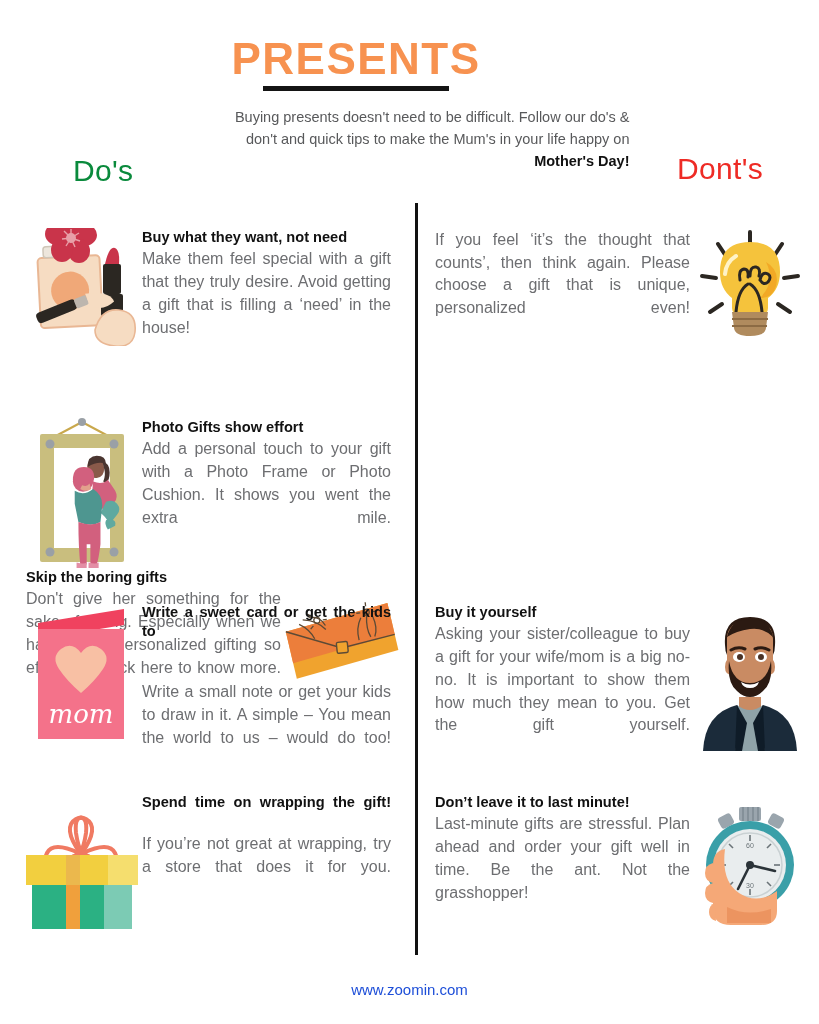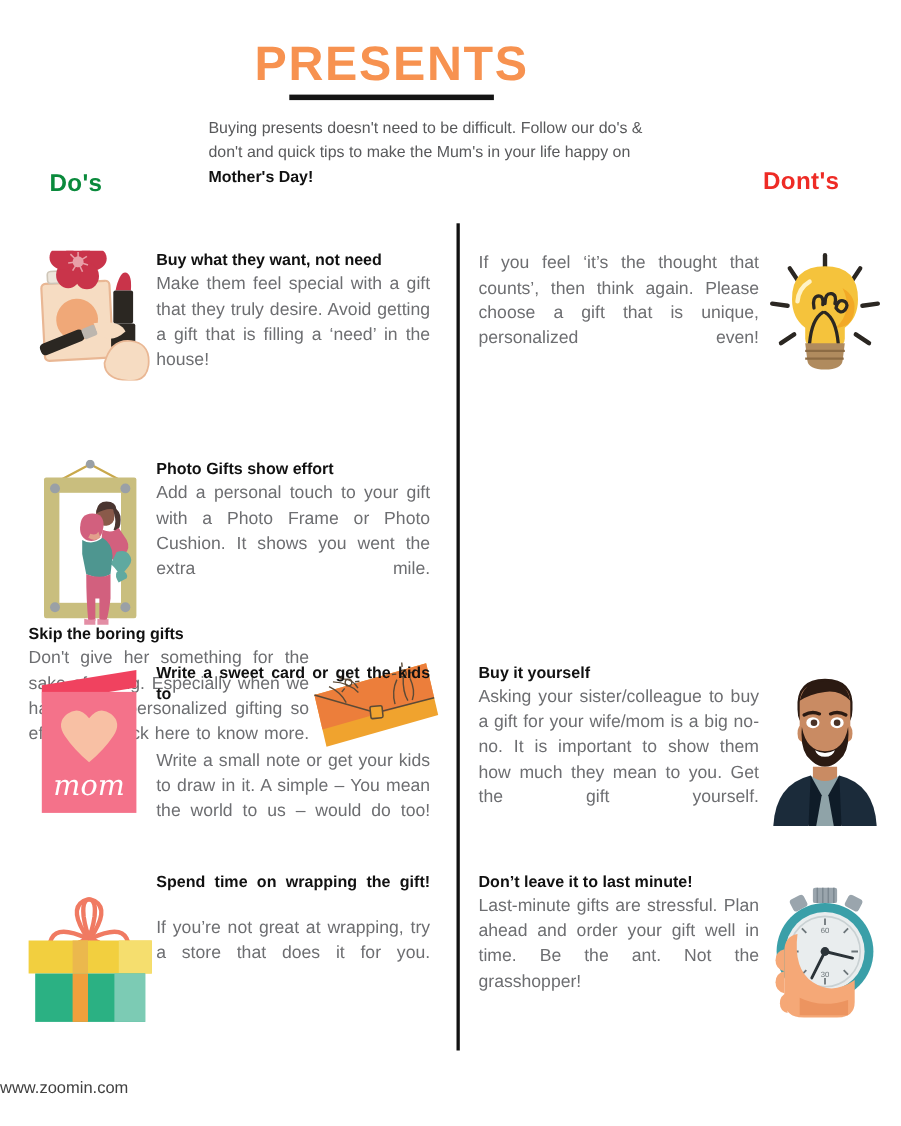--- a/index.html
+++ b/index.html
@@ -15,28 +15,28 @@
   .title-wrap { position:absolute; top:36px; left:0; width:712px; text-align:center; }
   .title {
     font-size: 44px; font-weight: 700; letter-spacing: 1.5px;
     color: #F79250; line-height: 1.05;
   }
   .title-rule {
     width: 186px; height: 5px; background:#141414; margin: 4px auto 0;
   }
   .intro {
     position:absolute; top:106px; left:50%; transform:translateX(-50%);
-    width: 440px; text-align:left;
+    width: 440px; text-align:right;
     font-size: 14.5px; line-height: 1.52; color:#58595b;
   }
   .intro .strong { font-weight:700; color:#111; }
 
   
   .col-head {
-    position:absolute; font-size: 22px; font-weight:700; letter-spacing:0.3px;
+    position:absolute; font-size: 30px; font-weight:400; letter-spacing:0.3px;margin-left:28px;
   }
   .col-head.dos  { left: 45px;  top: 154px; color:#0A8A3C; }
   .col-head.donts{ right: 56px; top: 152px; color:#EE2B25; }
 
   
   .divider {
     position:absolute; left: 415px; top: 203px;
     width: 3px; height: 752px; background:#111;
   }
 
@@ -61,22 +61,22 @@
   .h { font-size: 14.6px; font-weight:700; color:#111; line-height:1.33; text-align:justify; }
   .h.just-spread { text-align: justify; }
   .h.just-spread::after { content:""; display:inline-block; width:100%; }
   .b { font-size: 16px; color:#6d6e71; line-height:1.42; text-align:justify; margin-top:1px; }
   .b::after { content:""; display:inline-block; width:100%; }
   .b.gap { margin-top: 20px; }
   .b.p2 { margin-top: 0px; }
 
   
   .footer {
-    position:absolute; bottom: 26px; left:0; width:819px; text-align:left;
-    font-size: 15px; color:#404040;
+    position:absolute; bottom: 26px; left:0; width:819px; text-align:center;
+    font-size: 15px; color:#1d4ed8;
   }
 
   svg { display:block; }
 </style>
 </head>
 <body>
 
 <div class="page">
 
   <div class="title-wrap">

